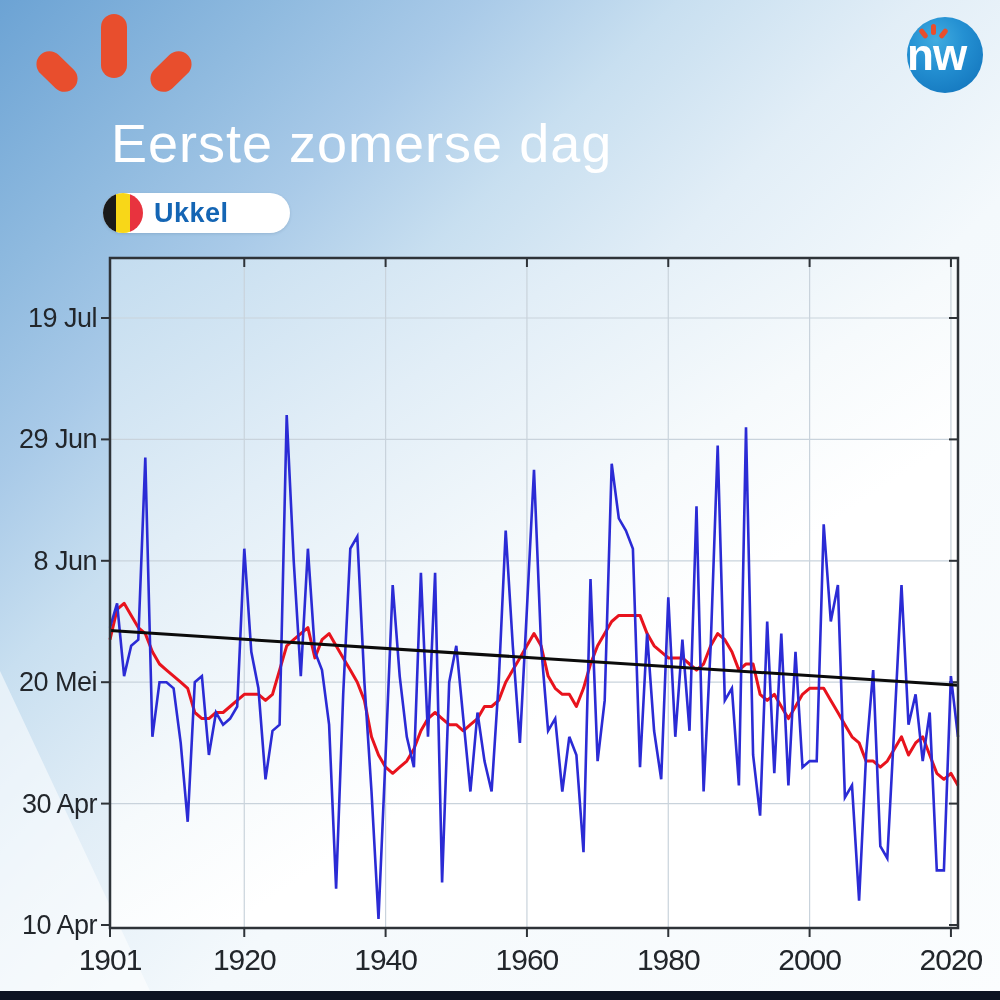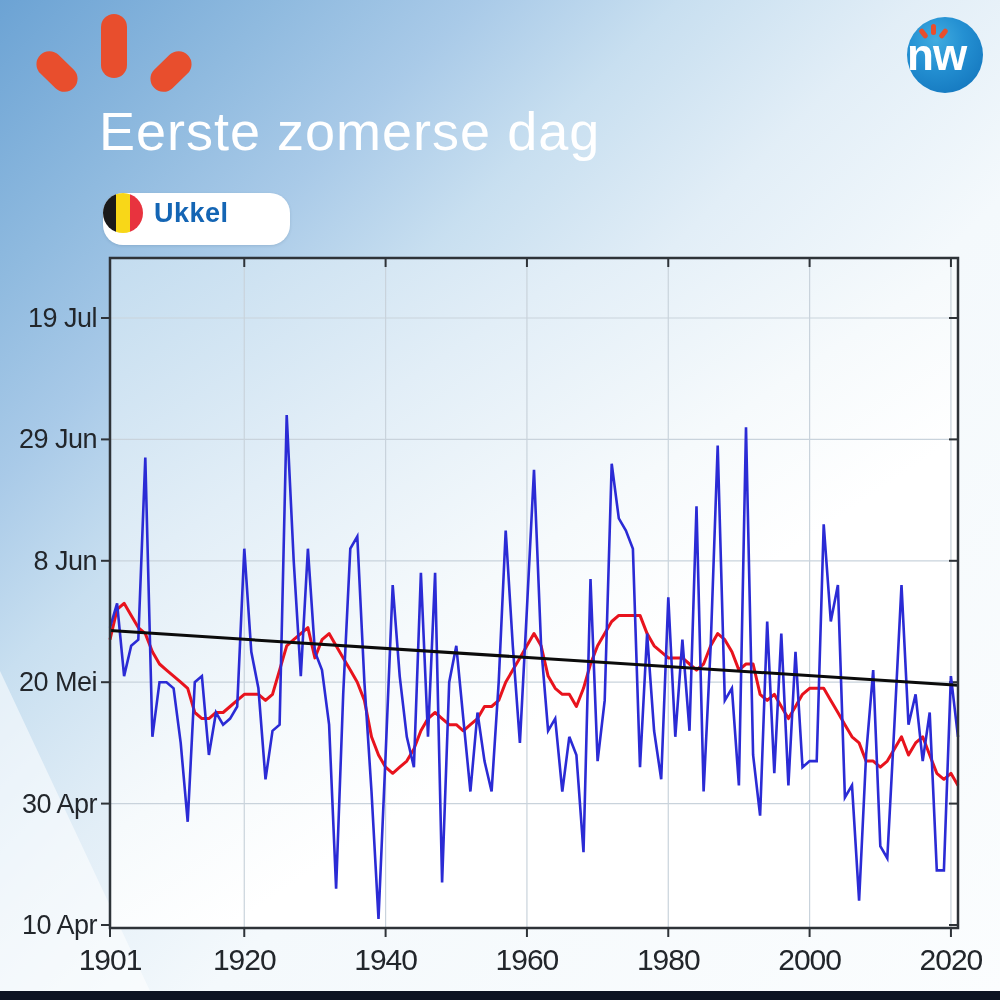--- a/index.html
+++ b/index.html
@@ -14,26 +14,26 @@
     clip-path:polygon(0 0,100% 100%,0 100%);
   }
   
   .sun-rays{position:absolute;left:42px;top:12px;width:152px;height:92px;}
   .ray{position:absolute;background:#E84E2D;border-radius:14px;}
   .ray-mid{left:59px;top:2px;width:26px;height:64px;}
   .ray-left{left:2px;top:36px;width:26px;height:47px;transform:rotate(-46deg);}
   .ray-right{left:116px;top:36px;width:26px;height:47px;transform:rotate(46deg);}
   
   .title{
-    position:absolute;left:95px;top:96px;margin:4px;
+    position:absolute;left:95px;top:96px;margin:16px;
     font-size:54px;font-weight:500;letter-spacing:1px;color:#FFFFFF;
   }
   
   .badge{
-    position:absolute;left:103px;top:193px;width:187px;height:52px;
+    position:absolute;left:103px;top:193px;width:187px;height:40px;
     background:#FFFFFF;border-radius:20px;box-shadow:0 1px 3px rgba(30,60,90,.15);
   }
   .flag{position:absolute;left:0;top:0;width:40px;height:40px;border-radius:50%;overflow:hidden;display:flex;}
   .flag span{flex:1;}
   .badge-label{
     display:block;padding-left:51px;line-height:40px;
     font-size:27px;font-weight:700;letter-spacing:.5px;color:#1465B4;
   }
   
   .logo{

